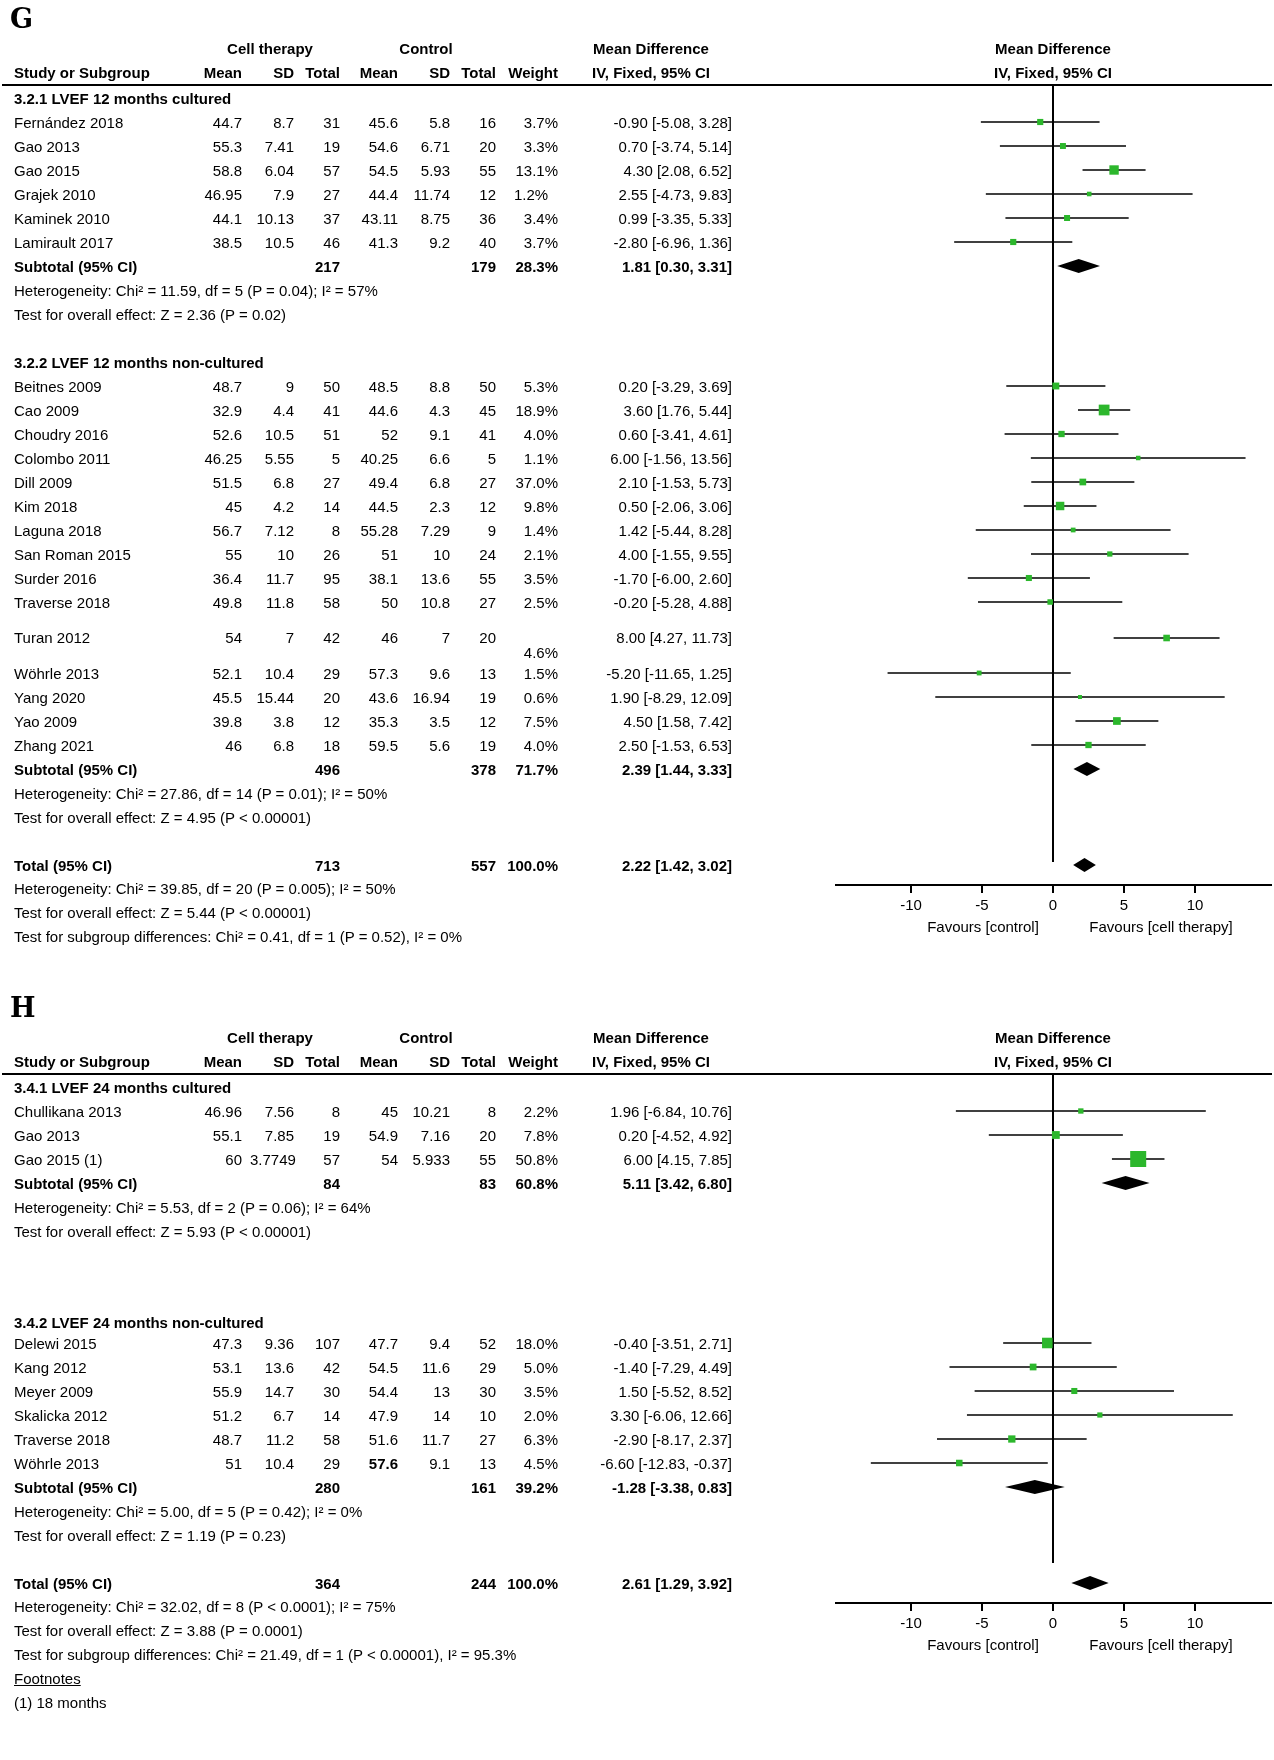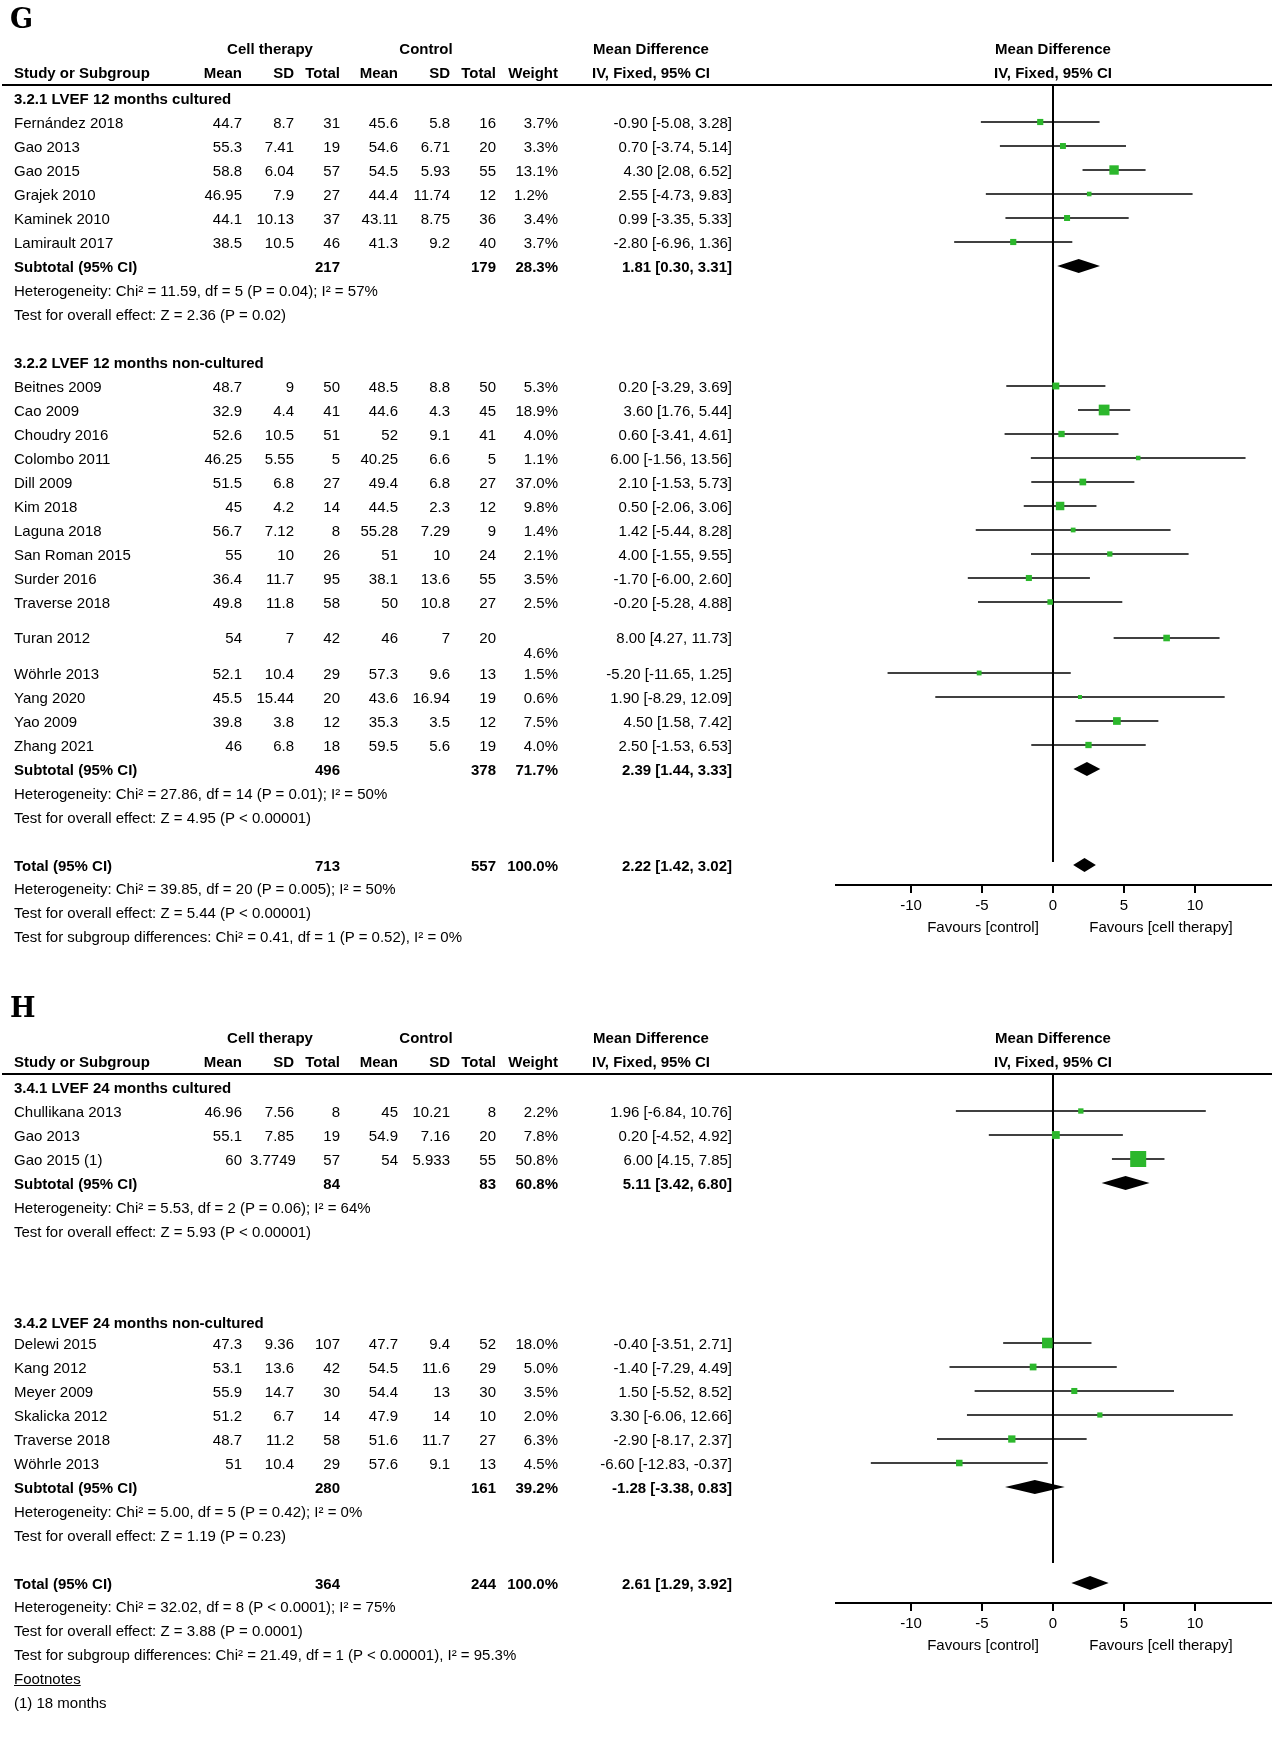--- a/index.html
+++ b/index.html
@@ -706,21 +706,21 @@
               <line x1="200.986" x2="350.654" y1="12" y2="12" stroke="#000000" stroke-width="1.5"></line>
               <rect x="272.1855189243779" y="8.365518924377884" width="7.268962151244231" height="7.268962151244231" fill="#2cb72c"></rect>
             </svg>
           </div>
         </div>
         <div class="row r-study">
           <div class="c study" style="grid-column: 1;">Wöhrle 2013</div>
           <div class="c num" style="grid-column: 2;">51</div>
           <div class="c num" style="grid-column: 3;">10.4</div>
           <div class="c num" style="grid-column: 4;">29</div>
-          <div class="c num" style="grid-column: 5;">57.6</div>
+          <div class="c num" style="grid-column: 5; font-weight: bold;">57.6</div>
           <div class="c num" style="grid-column: 6;">9.1</div>
           <div class="c num" style="grid-column: 7;">13</div>
           <div class="c num" style="grid-column: 8;">4.5%</div>
           <div class="c ci" style="grid-column: 9;">-6.60 [-12.83, -0.37]</div>
           <div class="c plotcell" style="grid-column: 10;">
             <svg width="536" height="24" viewBox="0 0 536 24">
               <line x1="134.81400000000002" x2="311.746" y1="12" y2="12" stroke="#000000" stroke-width="1.5"></line>
               <rect x="220.01474567361836" y="8.73474567361834" width="6.53050865276332" height="6.53050865276332" fill="#2cb72c"></rect>
             </svg>
           </div>

